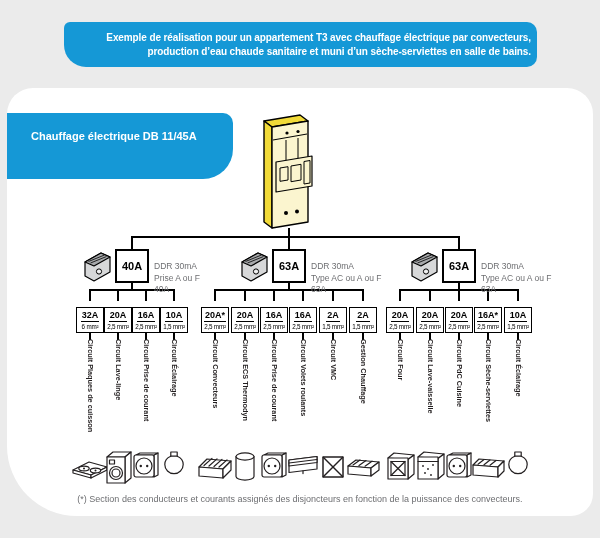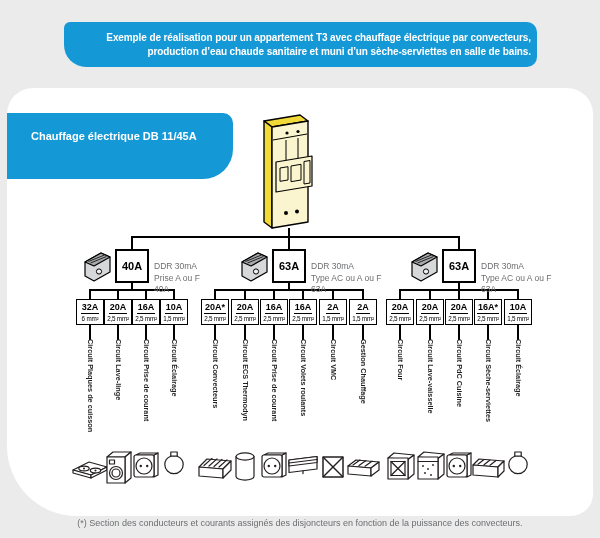--- a/index.html
+++ b/index.html
@@ -13,30 +13,30 @@
           padding:0 6px;box-sizing:border-box;letter-spacing:-0.1px;}
   .subbox{position:absolute;left:7px;top:113px;width:226px;height:66px;background:var(--accent,#1598d6);
           border-radius:0 10px 30px 0;color:#fff;font-weight:bold;font-size:11px;line-height:16px;
           padding:15px 0 0 24px;box-sizing:border-box;}
   .wiring{position:absolute;left:0;top:0;}
   .ddrbox{position:absolute;top:249px;width:34px;height:34px;background:#fff;border:2px solid #000;
           box-sizing:border-box;display:flex;align-items:center;justify-content:center;
           font-weight:bold;font-size:11px;color:#000;}
   .ddrdesc{position:absolute;top:233px;font-size:8.5px;line-height:11.5px;color:var(--grey,#6d6e71);margin-top:28px;}
   .ddrdesc span{display:block;white-space:nowrap;}
-  .bk{position:absolute;top:299px;width:28px;height:26px;background:#fff;border:1.6px solid #000;
+  .bk{position:absolute;top:307px;width:28px;height:26px;background:#fff;border:1.6px solid #000;
       box-sizing:border-box;display:flex;flex-direction:column;align-items:center;justify-content:center;}
   .bk-amp{font-weight:bold;font-size:9px;line-height:10px;border-bottom:1px solid #000;
           padding:0 1px 1px;white-space:nowrap;color:#000;}
   .bk-sec{font-size:6.3px;line-height:8px;letter-spacing:-0.2px;white-space:nowrap;margin-top:1px;color:#000;}
   .lbl{position:absolute;top:339px;writing-mode:vertical-rl;line-height:10px;white-space:nowrap;
        font-weight:bold;font-size:7.3px;color:#231f20;}
   .ico{position:absolute;top:446px;width:36px;height:42px;display:block;}
   .footnote{position:absolute;top:494px;left:7px;width:586px;text-align:center;
-            font-size:9px;color:var(--grey,#6d6e71);margin-top:24px;}
+            font-size:9px;color:var(--grey,#6d6e71);}
 </style>
 </head>
 <body>
 
 <div class="stage">
 
   <div class="card"></div>
 
   <div class="banner">
     <div>Exemple de réalisation pour un appartement T3 avec chauffage électrique par convecteurs,</div>

